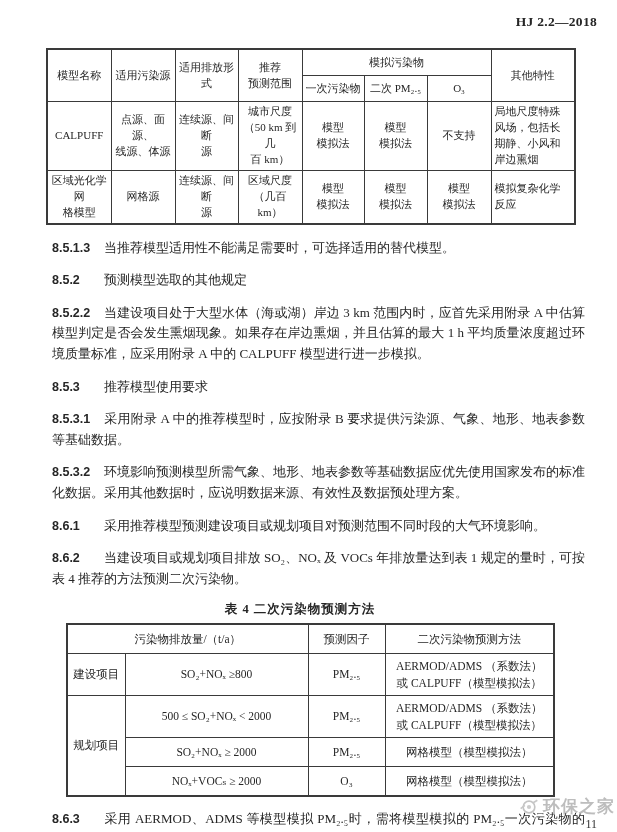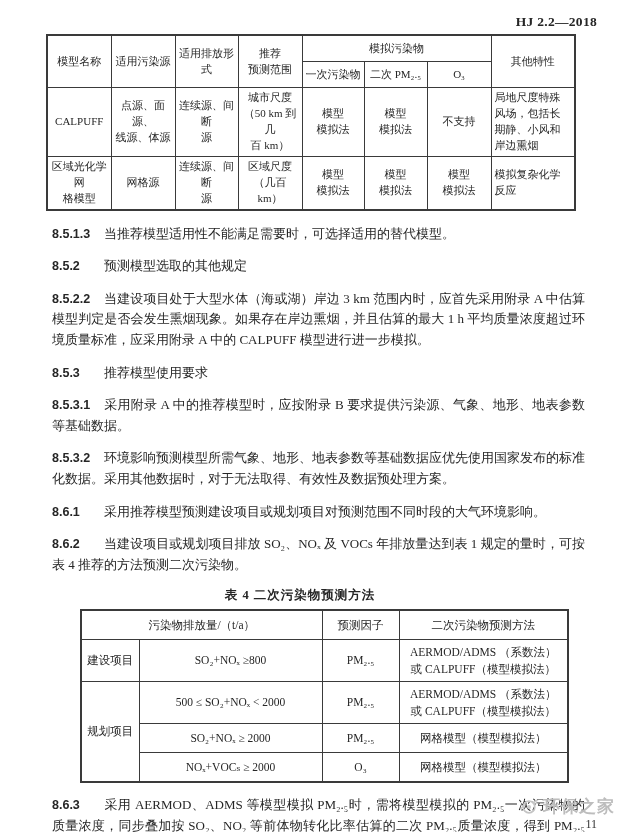--- a/index.html
+++ b/index.html
@@ -7,21 +7,21 @@
     position:relative;
     width:617px;height:832px;
     margin:0 auto;
     background:#ffffff;
     color:#262626;
     font-family:"Liberation Serif","DejaVu Serif","DejaVu Sans",serif;
     box-sizing:border-box;
     padding:12px 20px 0 40px;
     overflow:hidden;
   }
-  .doc-header{text-align:right;padding-right:0;margin-bottom:4px;}
+  .doc-header{text-align:right;padding-right:0;margin-bottom:18px;}
   .doc-number{
     font-family:"Liberation Serif","DejaVu Serif",serif;
     font-weight:bold;font-size:13.5px;letter-spacing:.3px;
   }
   
   table{border-collapse:collapse;table-layout:fixed;}
   .t1{width:528px;margin-left:6px;font-size:11px;line-height:1.45;
       border:2px solid #3a3a3a;}
   .t1 th,.t1 td{
     border:1px solid #3a3a3a;
@@ -41,21 +41,21 @@
     font-family:"Liberation Sans","DejaVu Sans",sans-serif;
     font-weight:bold;font-size:12.5px;
   }
   .sec.heading{font-weight:bold;margin-top:9px;margin-bottom:5px;padding-left:10px;}
   .sec.heading .num{min-width:44px;}
   
   .t4-title{
     text-align:center;font-weight:bold;font-size:12.5px;
     margin:0 0 5px 0;width:520px;letter-spacing:1px;
   }
-  .t4{width:487px;margin-left:40px;font-size:11.5px;line-height:1.5;
+  .t4{width:487px;margin-left:26px;font-size:11.5px;line-height:1.5;
       border:2px solid #3a3a3a;padding-left:13px;}
   .t4 th,.t4 td{
     border:1px solid #3a3a3a;text-align:center;vertical-align:middle;
     padding:2px 4px;font-weight:normal;white-space:pre-line;
   }
   .t4 th{height:24px;}
   .t4 td{height:24px;}
   .t4 .group{font-size:11.5px;}
   
   .watermark{
@@ -145,21 +145,21 @@
     </tr>
   </tbody>
     </table>
 
   <div class="sections">
     <p class="sec"><span class="num">8.5.1.3</span><span>当推荐模型适用性不能满足需要时，可选择适用的替代模型。</span></p>
     <p class="sec"><span class="num">8.5.2</span><span>预测模型选取的其他规定</span></p>
     <p class="sec"><span class="num">8.5.2.2</span><span>当建设项目处于大型水体（海或湖）岸边 3 km 范围内时，应首先采用附录 A 中估算模型判定是否会发生熏烟现象。如果存在岸边熏烟，并且估算的最大 1 h 平均质量浓度超过环境质量标准，应采用附录 A 中的 CALPUFF 模型进行进一步模拟。</span></p>
     <p class="sec"><span class="num">8.5.3</span><span>推荐模型使用要求</span></p>
     <p class="sec"><span class="num">8.5.3.1</span><span>采用附录 A 中的推荐模型时，应按附录 B 要求提供污染源、气象、地形、地表参数等基础数据。</span></p>
-    <p class="sec"><span class="num">8.5.3.2</span><span>环境影响预测模型所需气象、地形、地表参数等基础数据应优先使用国家发布的标准化数据。采用其他数据时，对于无法取得、有效性及数据预处理方案。</span></p>
+    <p class="sec"><span class="num">8.5.3.2</span><span>环境影响预测模型所需气象、地形、地表参数等基础数据应优先使用国家发布的标准化数据。采用其他数据时，应说明数据来源、有效性及数据预处理方案。</span></p>
     <p class="sec"><span class="num">8.6.1</span><span>采用推荐模型预测建设项目或规划项目对预测范围不同时段的大气环境影响。</span></p>
     <p class="sec"><span class="num">8.6.2</span><span>当建设项目或规划项目排放 SO₂、NOₓ 及 VOCs 年排放量达到表 1 规定的量时，可按表 4 推荐的方法预测二次污染物。</span></p>
   </div>
 
   <div class="t4-title">表 4  二次污染物预测方法</div>
 
   <table class="t4">
     <colgroup>
       <col style="width:58px">
         <col style="width:183px">

